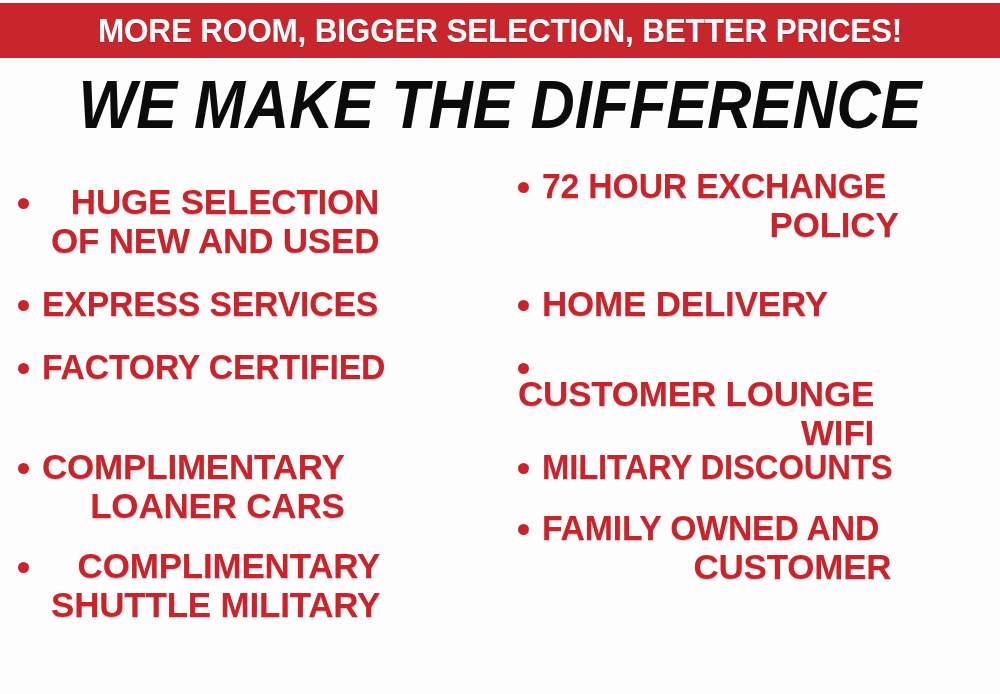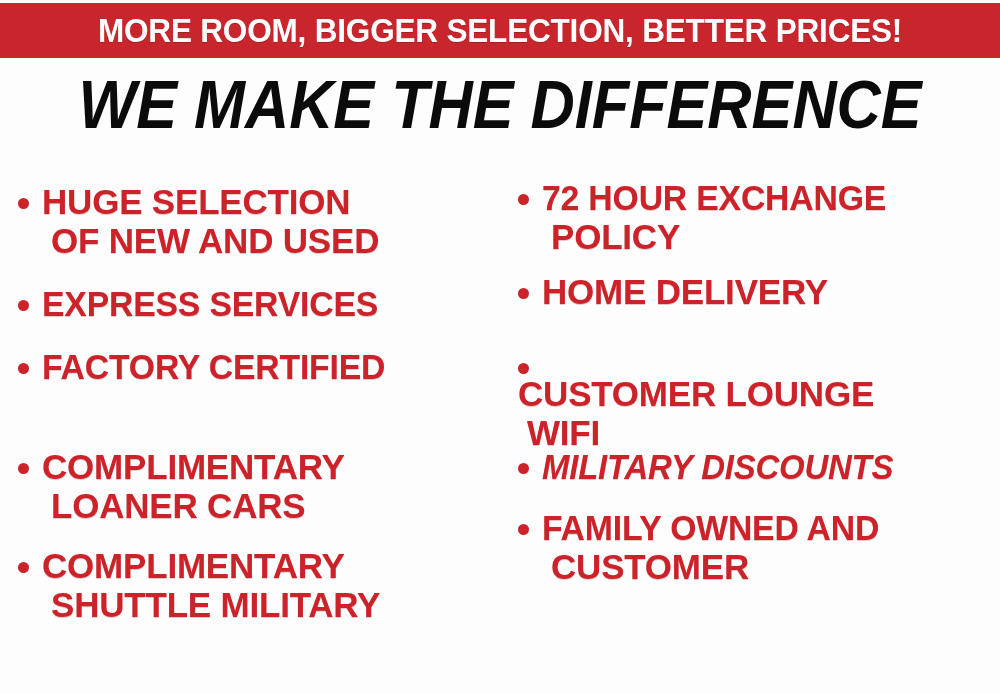--- a/index.html
+++ b/index.html
@@ -97,20 +97,21 @@
   }
   .btext {
     color: #cc2229;
     font-family: "Liberation Sans", sans-serif;
     font-weight: bold;
     font-size: 35px;
     line-height: 39px;
     letter-spacing: -0.2px;
     white-space: pre-line;
     text-shadow: 0 1px 0 rgba(170,30,36,0.25);
+    text-align: right;
   }
   
   .btext { text-indent: 0; }
   .btext .l2 { display: block; padding-left: 9px; }
 
   
   .tight { transform: scaleX(0.965); transform-origin: left center; display: inline-block; }
   .tighter { transform: scaleX(0.94); transform-origin: left center; display: inline-block; }
 </style>
 </head>
@@ -141,33 +142,33 @@
         <div class="bullet-item" style="top: 289px;">
           <span class="dot"></span>
           <div class="btext"><span>COMPLIMENTARY</span><span class="l2">LOANER CARS</span></div>
         </div>
         <div class="bullet-item" style="top: 388px;">
           <span class="dot"></span>
           <div class="btext"><span>COMPLIMENTARY</span><span class="l2">SHUTTLE MILITARY</span></div>
         </div>
       </div>
     <div class="col col-right" id="col-right">
-        <div class="bullet-item" style="top: 20px;">
+        <div class="bullet-item" style="top: 8px;">
           <span class="dot"></span>
           <div class="btext"><span class="tight">72 HOUR EXCHANGE</span><span class="l2">POLICY</span></div>
         </div>
-        <div class="bullet-item" style="top: 114px;">
+        <div class="bullet-item" style="top: 126px;">
           <span class="dot"></span>
           <div class="btext"><span>HOME DELIVERY</span></div>
         </div>
         <div class="bullet-item" style="top: 189px; flex-direction: column;">
           <span class="dot"></span>
           <div class="btext"><span>CUSTOMER LOUNGE</span><span class="l2">WIFI</span></div>
         </div>
-        <div class="bullet-item" style="top: 289px; font-style: italic;">
+        <div class="bullet-item" style="top: 289px;">
           <span class="dot"></span>
           <div class="btext"><span class="tighter">MILITARY DISCOUNTS</span></div>
         </div>
         <div class="bullet-item" style="top: 350px;">
           <span class="dot"></span>
           <div class="btext"><span class="tight">FAMILY OWNED AND</span><span class="l2">CUSTOMER</span></div>
         </div>
       </div>
   </div>
 

